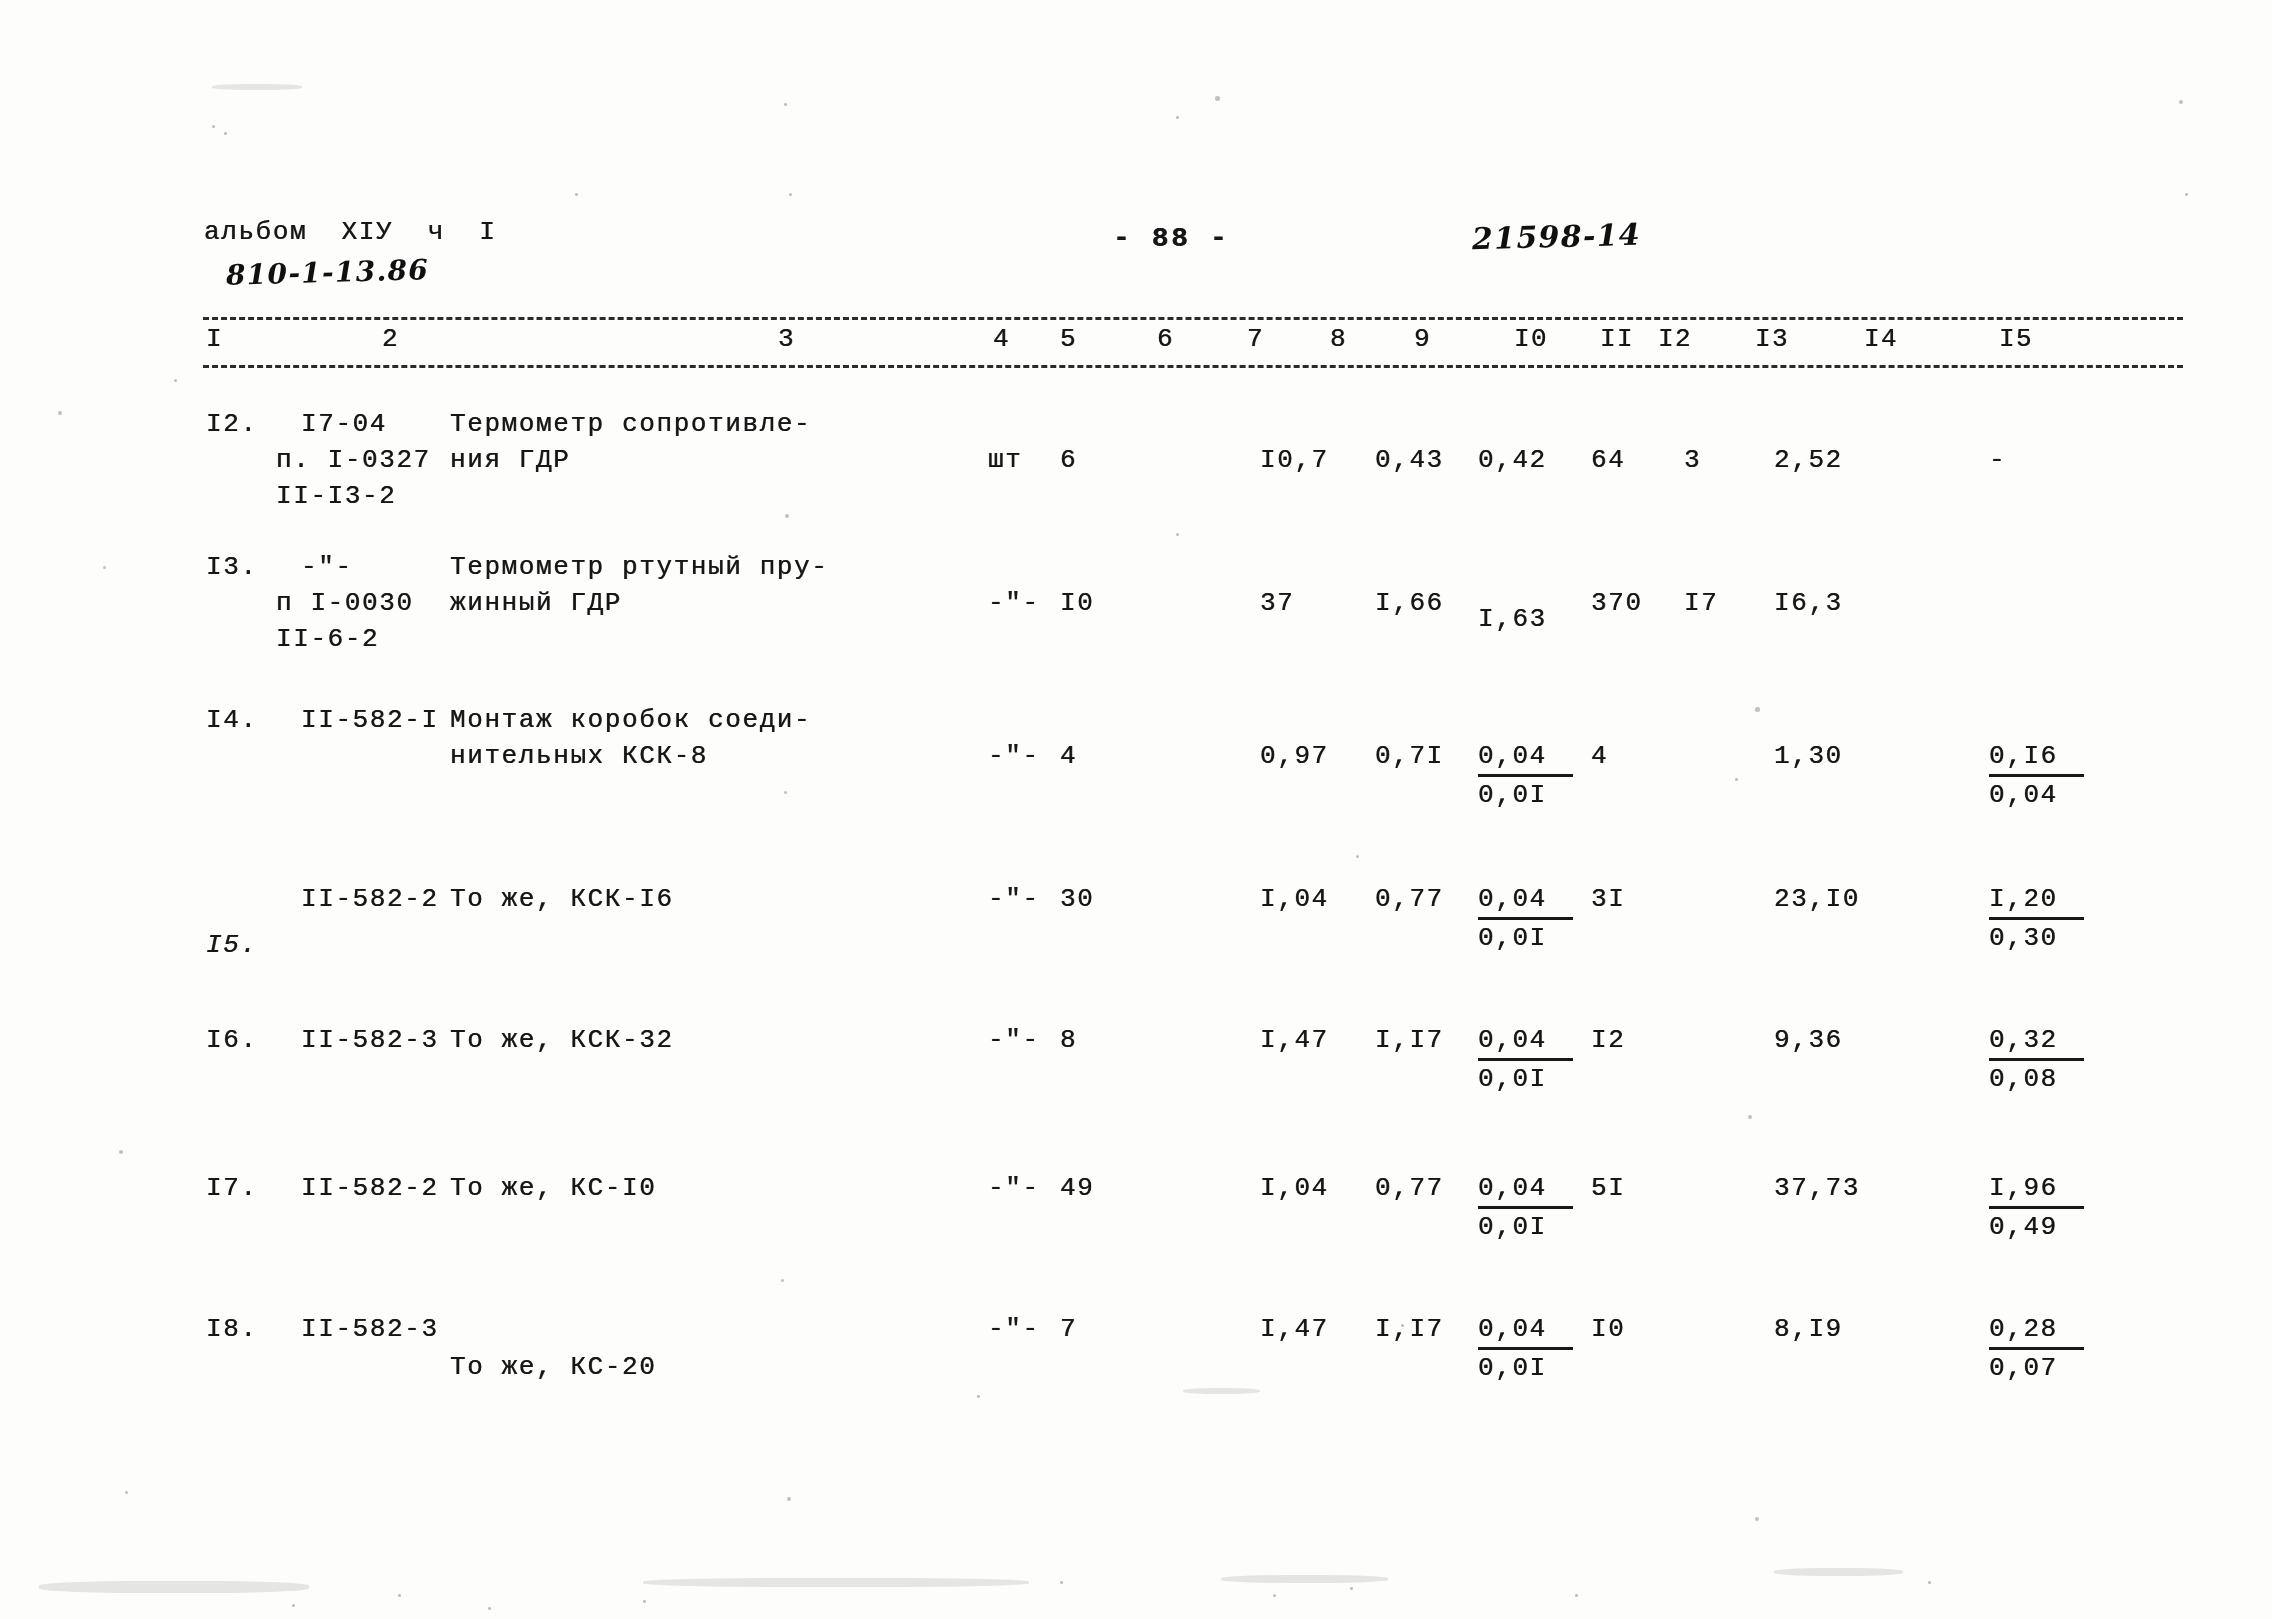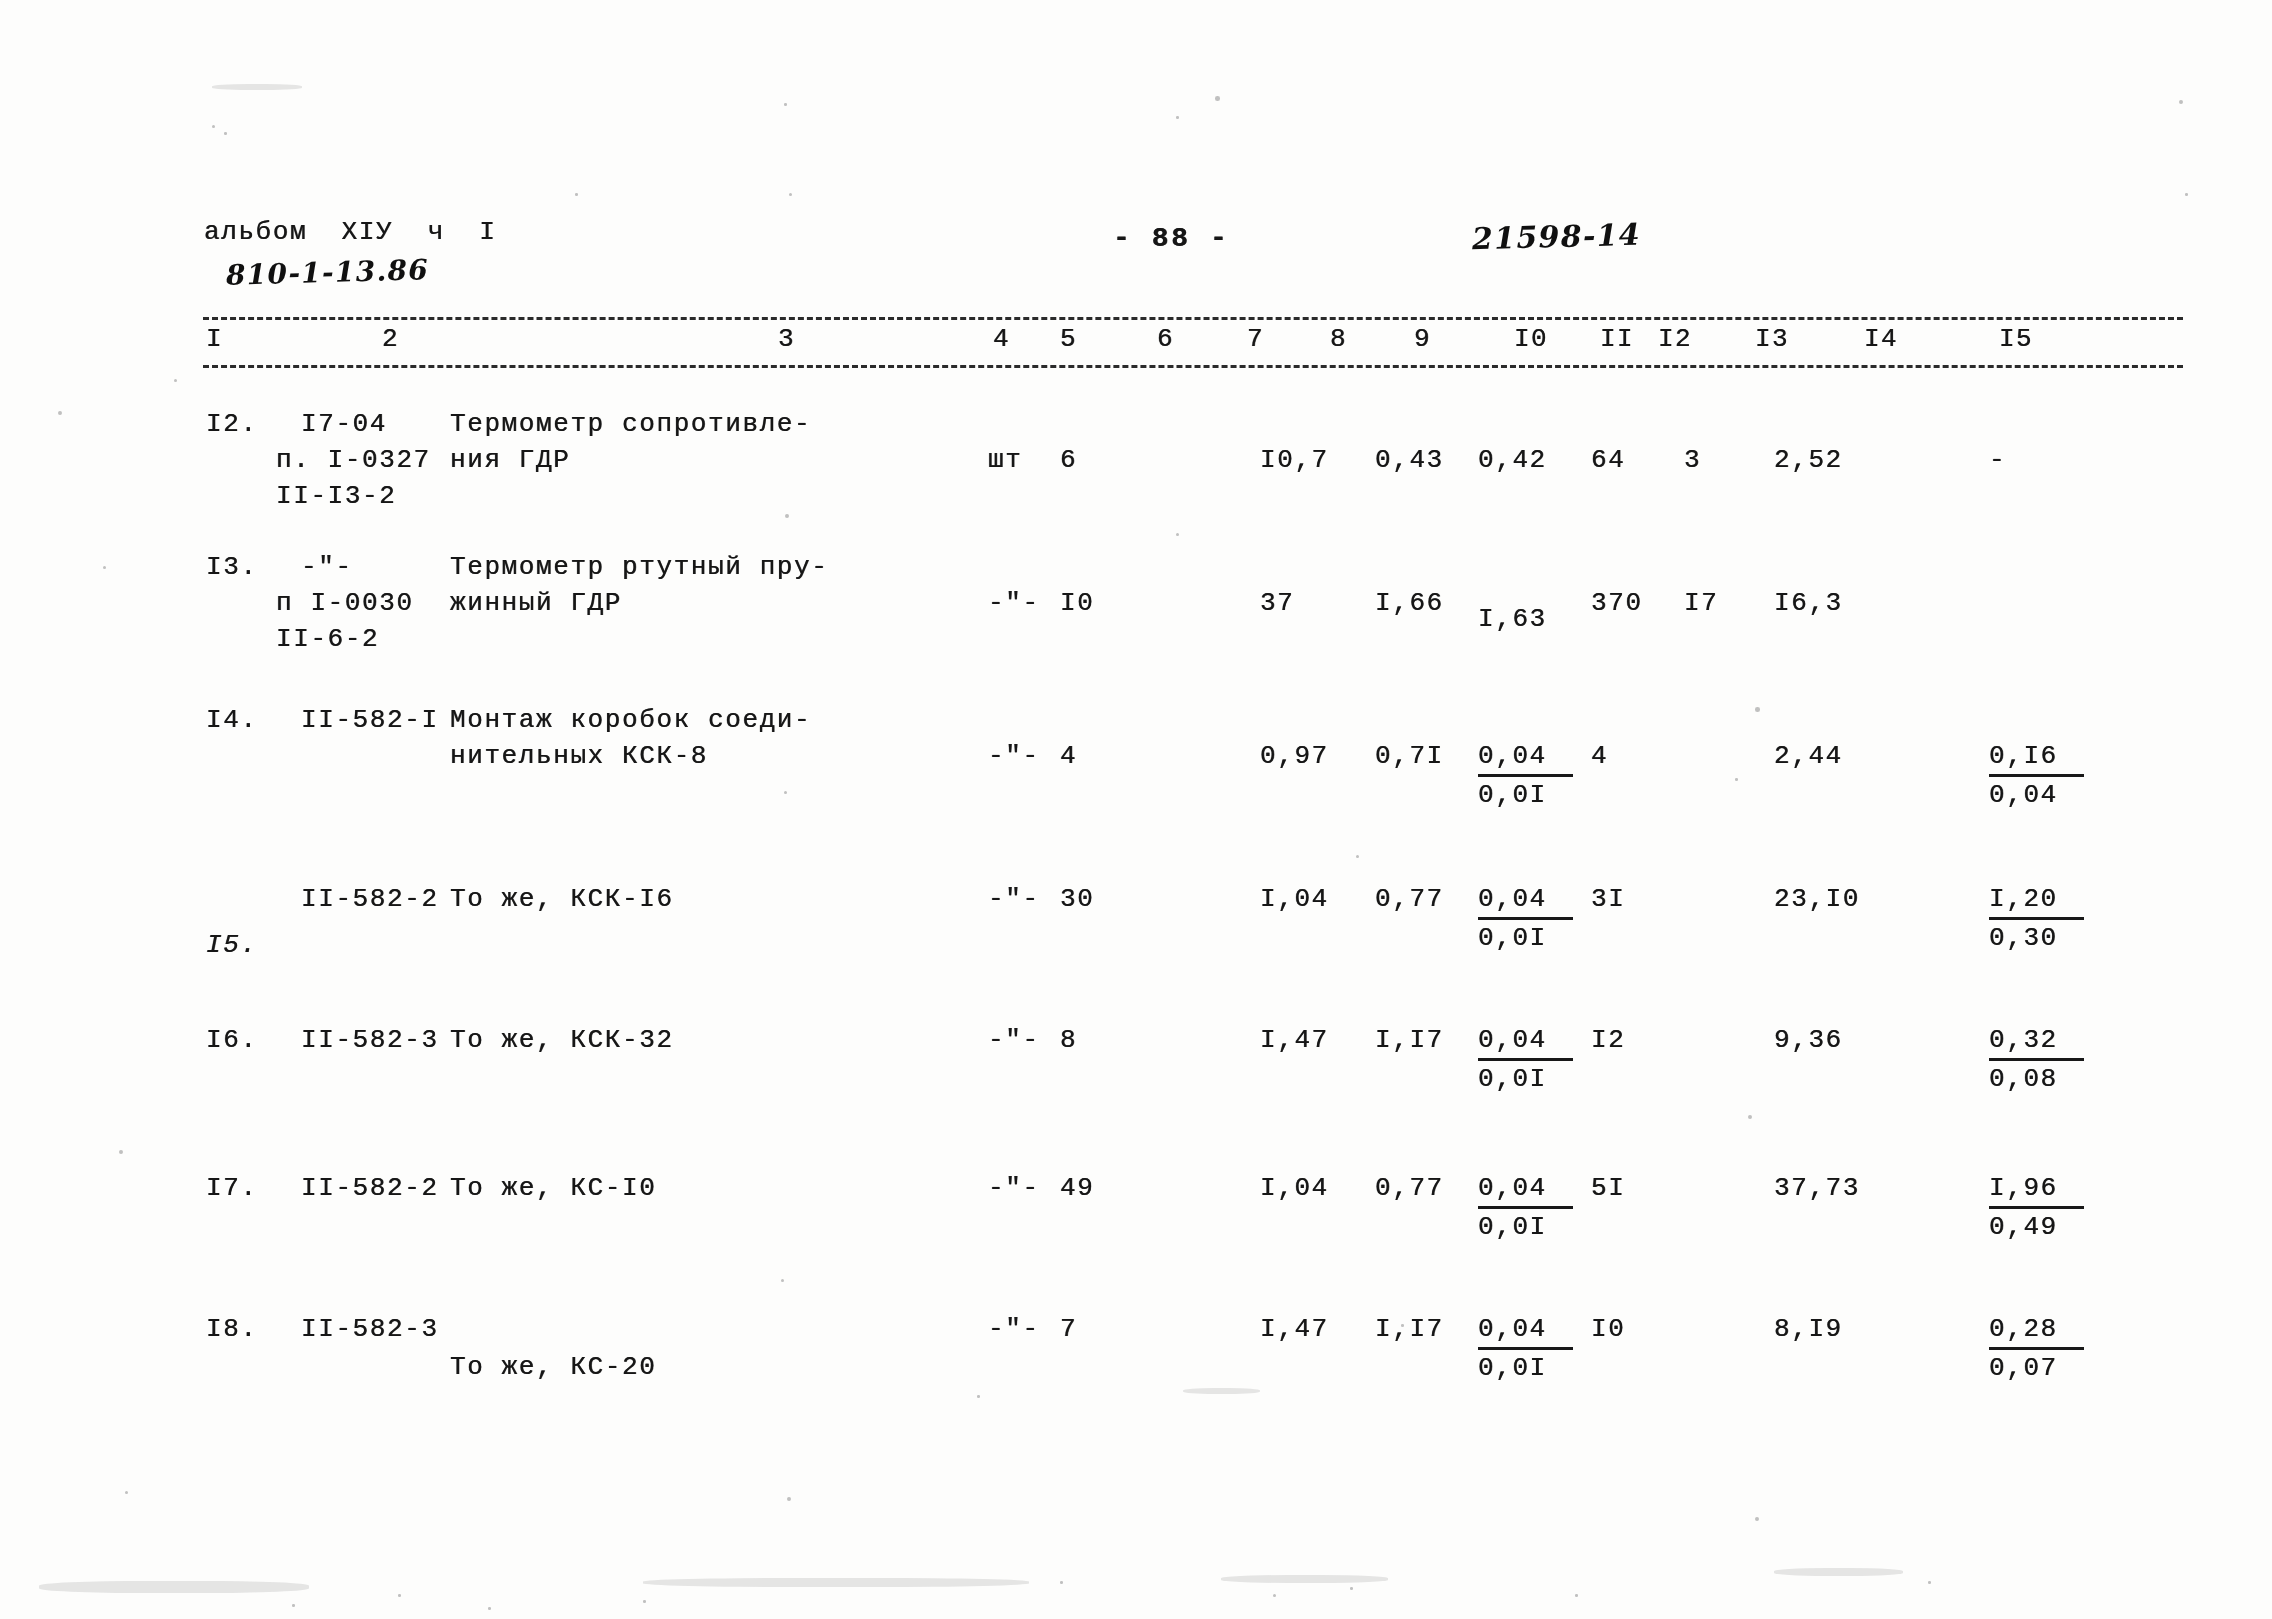--- a/index.html
+++ b/index.html
@@ -168,21 +168,21 @@
     <div class="tw cell " style="left: 206px; top: 707px;">I4.</div>
     <div class="tw cell " style="left: 301px; top: 707px;">II-582-I</div>
     <div class="tw cell " style="left: 450px; top: 707px;">Монтаж коробок соеди-</div>
     <div class="tw cell " style="left: 450px; top: 743px;">нительных КСК-8</div>
     <div class="tw cell " style="left: 988px; top: 743px;">-"-</div>
     <div class="tw cell num" style="left: 1060px; top: 743px;">4</div>
     <div class="tw cell num" style="left: 1260px; top: 743px;">0,97</div>
     <div class="tw cell num" style="left: 1375px; top: 743px;">0,7I</div>
     <div class="tw frac" style="left: 1478px; top: 743px;"><span class="top">0,04</span><span class="bar"></span><span class="bot">0,0I</span></div>
     <div class="tw cell num" style="left: 1591px; top: 743px;">4</div>
-    <div class="tw cell num" style="left: 1774px; top: 743px;">2,44</div>
+    <div class="tw cell num" style="left: 1774px; top: 743px;">1,30</div>
     <div class="tw frac" style="left: 1989px; top: 743px;"><span class="top">0,I6</span><span class="bar"></span><span class="bot">0,04</span></div>
     <div class="tw cell " style="left: 206px; top: 932px; font-style: italic;">I5.</div>
     <div class="tw cell " style="left: 301px; top: 886px;">II-582-2</div>
     <div class="tw cell " style="left: 450px; top: 886px;">То же, КСК-I6</div>
     <div class="tw cell " style="left: 988px; top: 886px;">-"-</div>
     <div class="tw cell num" style="left: 1060px; top: 886px;">30</div>
     <div class="tw cell num" style="left: 1260px; top: 886px;">I,04</div>
     <div class="tw cell num" style="left: 1375px; top: 886px;">0,77</div>
     <div class="tw frac" style="left: 1478px; top: 886px;"><span class="top">0,04</span><span class="bar"></span><span class="bot">0,0I</span></div>
     <div class="tw cell num" style="left: 1591px; top: 886px;">3I</div>

